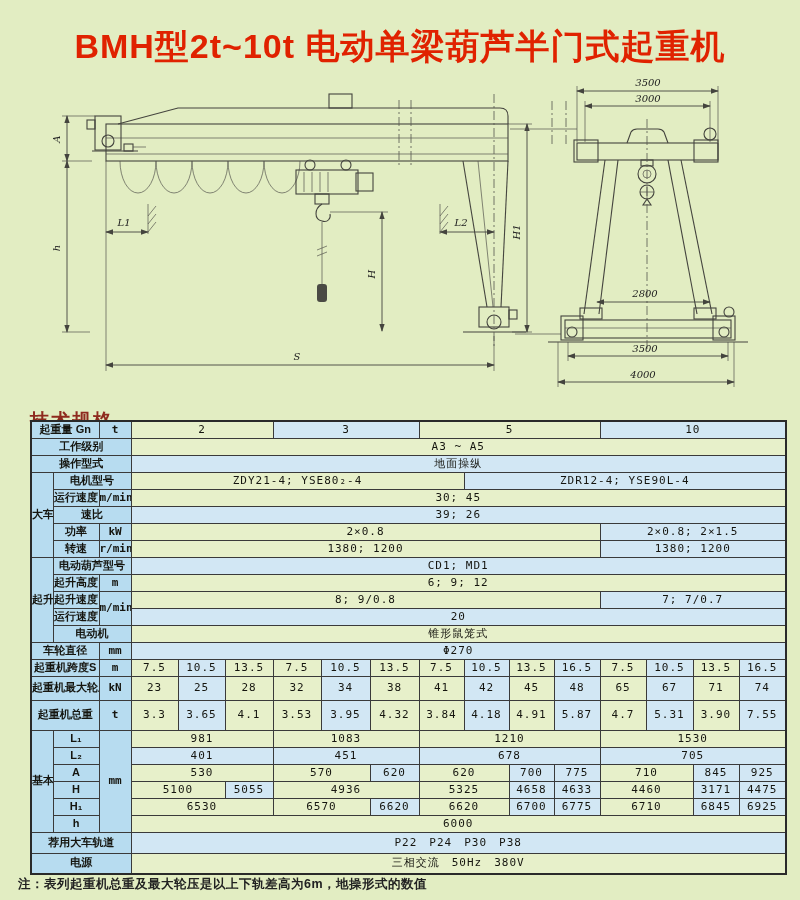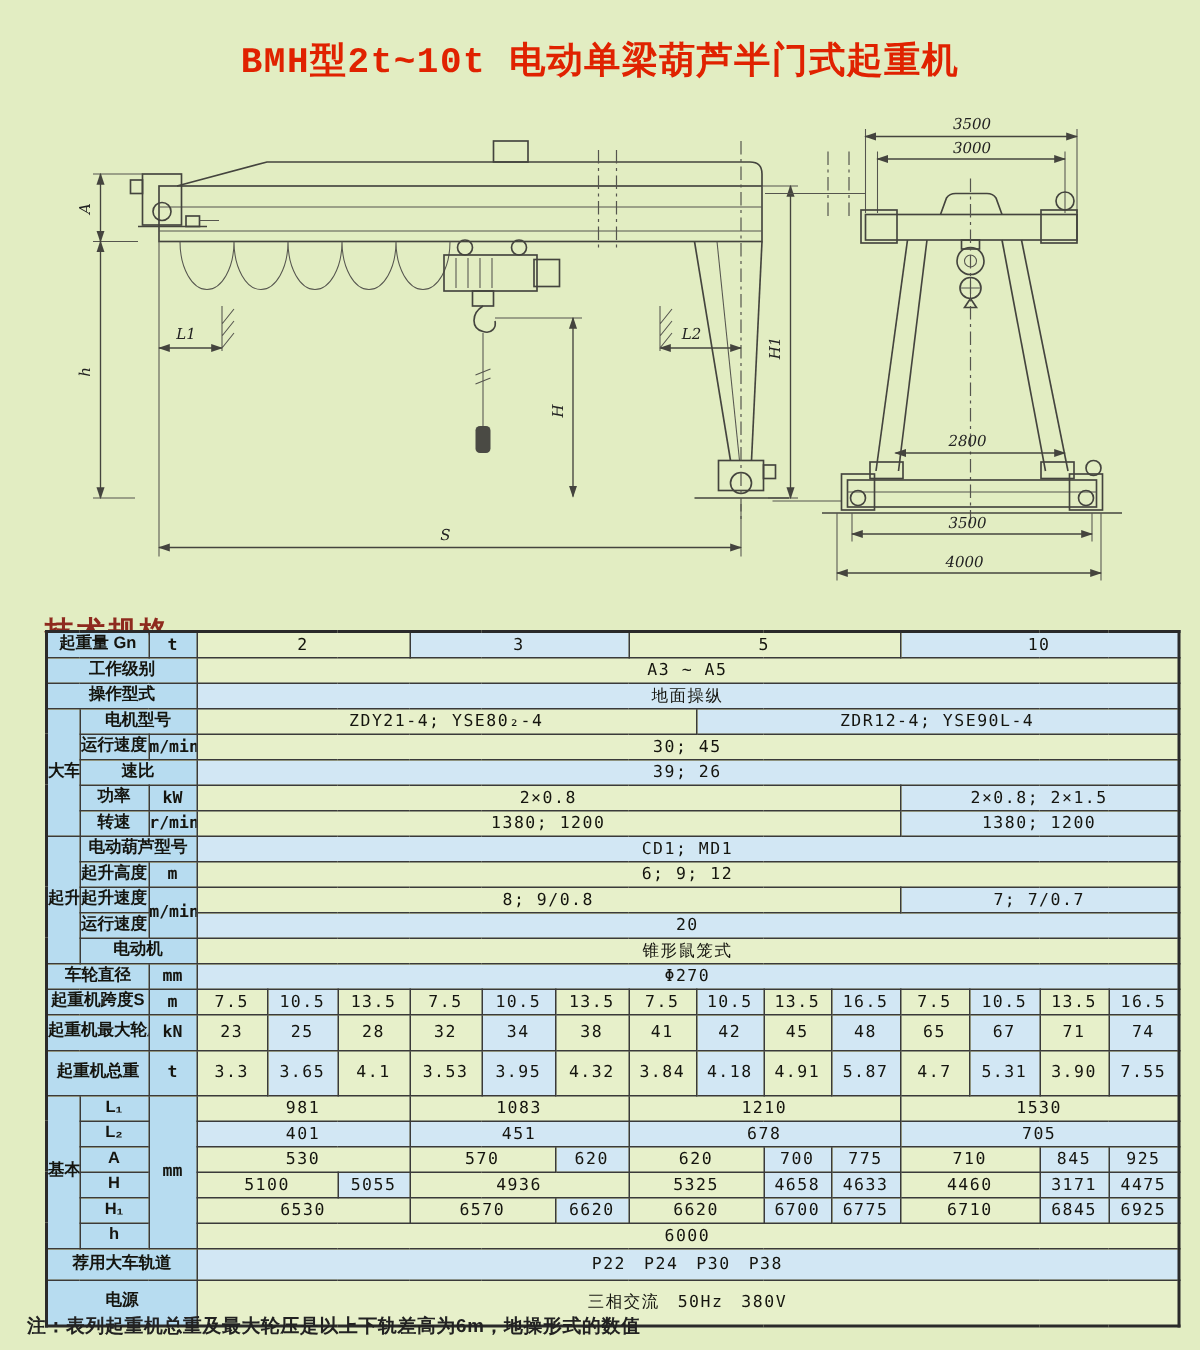--- a/index.html
+++ b/index.html
@@ -7,21 +7,21 @@
     --row-green:#e7f0ca; --row-blue:#d2e7f4; --label-blue:#b7dcf0; --line:#2a2a2a;
   }
   html,body{margin:0;padding:0;}
   body{
     width:800px;height:900px;position:relative;overflow:hidden;
     background:var(--page-bg);
     font-family:"Liberation Sans",sans-serif;color:#1a1a1a;
   }
   .title{
     position:absolute;top:24px;left:0;width:100%;margin:0;text-align:center;
-    font-size:24px;font-weight:bold;color:var(--accent-red);letter-spacing:1px;font-family:Liberation Mono, monospace;
+    font-size:34px;font-weight:bold;color:var(--accent-red);letter-spacing:1px;
   }
   svg.drawing{position:absolute;top:64px;left:0;}
   .ln{stroke:#44443e;stroke-width:1.1;fill:none;}
   .thin{stroke:#55554e;stroke-width:0.7;fill:none;}
   .cl{stroke:#55554e;stroke-width:0.8;fill:none;stroke-dasharray:9 3 2 3;}
   .dim{stroke:#44443e;stroke-width:0.9;fill:none;marker-start:url(#arr);marker-end:url(#arr);}
   .dtxt{font-family:"DejaVu Serif",serif;font-style:italic;font-size:10px;fill:#222;text-anchor:middle;}
   .section{
     position:absolute;top:392px;left:14px;margin:16px;
     font-size:19px;font-weight:bold;color:var(--heading-red);letter-spacing:2px;
@@ -415,20 +415,20 @@
         <td class="B">6925</td>
       </tr>
       <tr>
         <td class="L">h</td>
         <td colspan="14" class="G">6000</td>
       </tr>
       <tr class="bt" style="height: 21px;">
         <td colspan="3" class="L">荐用大车轨道</td>
         <td colspan="14" class="B">P22　P24　P30　P38</td>
       </tr>
-      <tr class="bt" style="height: 31px;">
+      <tr class="bt" style="height: 21px;">
         <td colspan="3" class="L">电源</td>
         <td colspan="14" class="G">三相交流　50Hz　380V</td>
       </tr>
     </tbody>
 </table>
 
 <p class="note">注：表列起重机总重及最大轮压是以上下轨差高为6m，地操形式的数值</p>
 
 </body></html>

